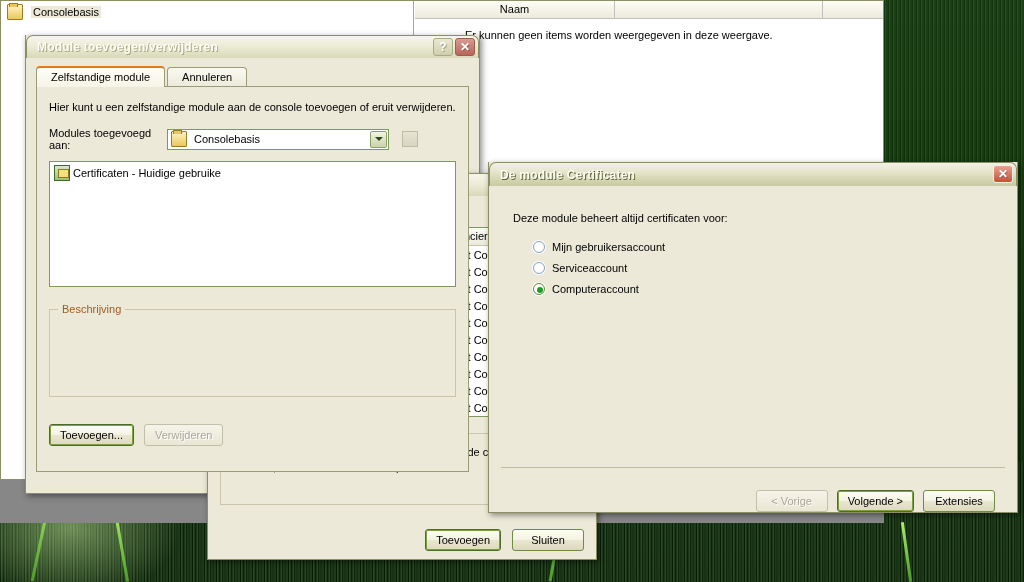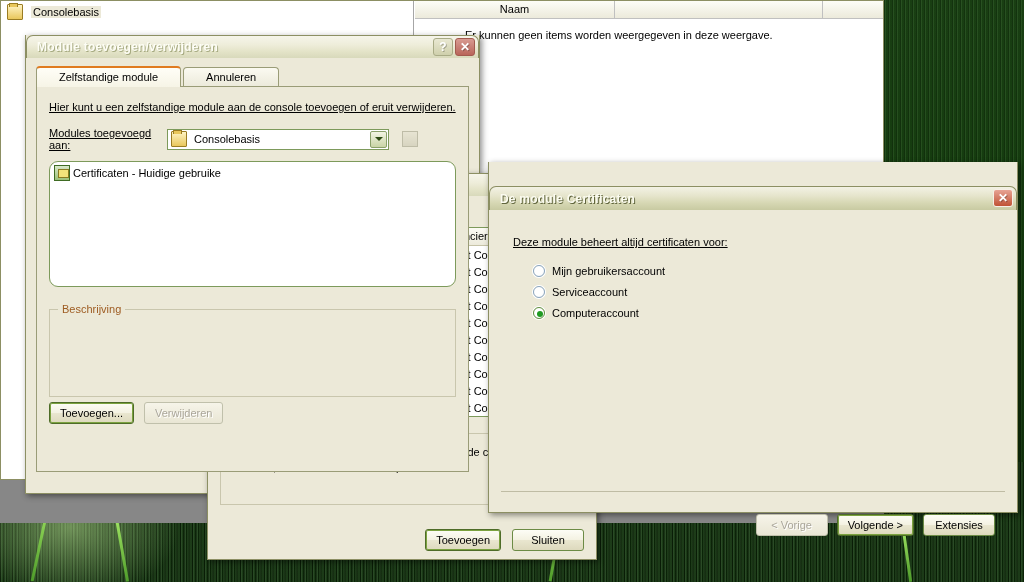--- a/index.html
+++ b/index.html
@@ -66,37 +66,37 @@
   }
   .tb-help{ background:linear-gradient(180deg,#e9e8d2,#cfd0ac); color:#fff; }
   .tb-close{ background:linear-gradient(180deg,#d89b92,#b9655a); border-color:#a35a4f; }
   .tb-close.strong{ background:linear-gradient(180deg,#e7a394,#c05335); border:1px solid #f6efe6; }
 
   .body{ padding:0; position:relative; }
 
   
   .tabstrip{ position:relative; height:20px; margin:8px 0 0 10px; display:flex; align-items:flex-end; z-index:2;}
   .tab{
-    height:19px; padding:0 22px; font-size:11px; line-height:19px;
+    height:19px; padding:0 14px; font-size:11px; line-height:19px;
     background:linear-gradient(180deg,#fbfaf1,#eceadb);
     border:1px solid #9a9c77; border-bottom:none;
     border-top-left-radius:4px; border-top-right-radius:4px;
     margin-right:2px; color:#000; cursor:default; position:relative;
   }
   .tab.active{
     background:linear-gradient(180deg,#fffef7,#f6f4e6);
     border-top:2px solid #e07b20; height:21px; line-height:19px; z-index:3;
     margin-bottom:-1px;
   }
   .tabpane{
     margin:0 10px 10px 10px; border:1px solid #9a9c77;
     background:#ece9d8; padding:10px 12px; position:relative; z-index:1;
   }
 
-  .lbl{ font-size:11px; color:#000;text-decoration:underline; }
+  .lbl{ font-size:11px; color:#000; }
   .row{ display:flex; align-items:center; }
 
   
   .combo{
     height:21px; border:1px solid #7d9a5b; background:#fff;
     display:flex; align-items:center; padding-left:3px; position:relative;
   }
   .combo .val{ font-size:11px; margin-left:4px; }
   .combo .arrow{
     position:absolute; right:1px; top:1px; bottom:1px; width:17px;
@@ -246,33 +246,33 @@
         <div class="combo" style="width:222px;">
           <span class="ico ico-folder"></span>
           <span class="val">Consolebasis</span>
           <span class="arrow">
               <i></i>
             </span>
         </div>
         <span class="ico ico-save" style="margin-left:13px;"></span>
       </div>
 
-      <div class="listbox" style="height:126px;border-radius:9px;">
+      <div class="listbox" style="height:126px;">
         <div class="lv-row" style="height:16px;margin-top:3px;">
           <span class="ico ico-cert"></span>
           <span class="nm">Certificaten - Huidige gebruike</span>
         </div>
       </div>
 
       <div class="group" style="margin-top:22px;height:88px;">
         <span class="legend">Beschrijving</span>
         <div class="gtext"></div>
       </div>
 
-      <div class="row" style="margin-top:5px;gap:10px;">
+      <div class="row" style="margin-top:27px;gap:10px;">
         <div class="btn default" style="min-width:78px;">Toevoegen...</div>
         <div class="btn disabled" style="min-width:78px;">Verwijderen</div>
       </div>
     </div>
   </div>
 </div>
 
 <div class="dlg" style="left:207px; top:173px; width:390px; height:387px;">
   <div class="titlebar inactive">
     <div class="title-text">Zelfstandige module toevoegen</div>
@@ -369,21 +369,21 @@
     </div>
 
     <div class="row" style="justify-content:flex-end;gap:11px;margin-top:24px;">
       <div class="btn default">Toevoegen</div>
       <div class="btn">Sluiten</div>
     </div>
   </div>
 </div>
 
 <div class="dlg" style="left:488px; top:162px; width:530px; height:351px;">
-  <div class="titlebar" style="height:24px;margin-top:24px;">
+  <div class="titlebar" style="height:24px;">
     <div class="title-text" style="text-shadow:1px 1px 0 rgba(90,95,55,.95);">De module Certificaten</div>
     <div class="tb-btns">
       <div class="tb-btn tb-close strong">✕</div>
     </div>
   </div>
 
   <div class="body" style="padding:26px 24px 0 24px;height:100%;position:relative;">
     <div class="lbl" style="margin-bottom:17px;">Deze module beheert altijd certificaten voor:</div>
 
     <div id="wizard-radios">

